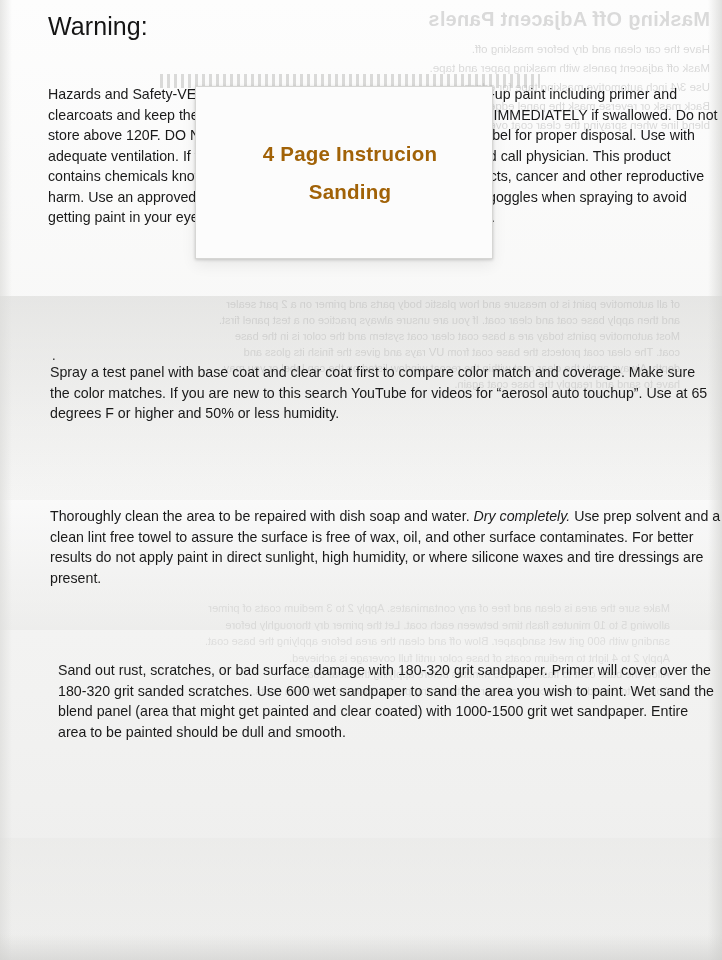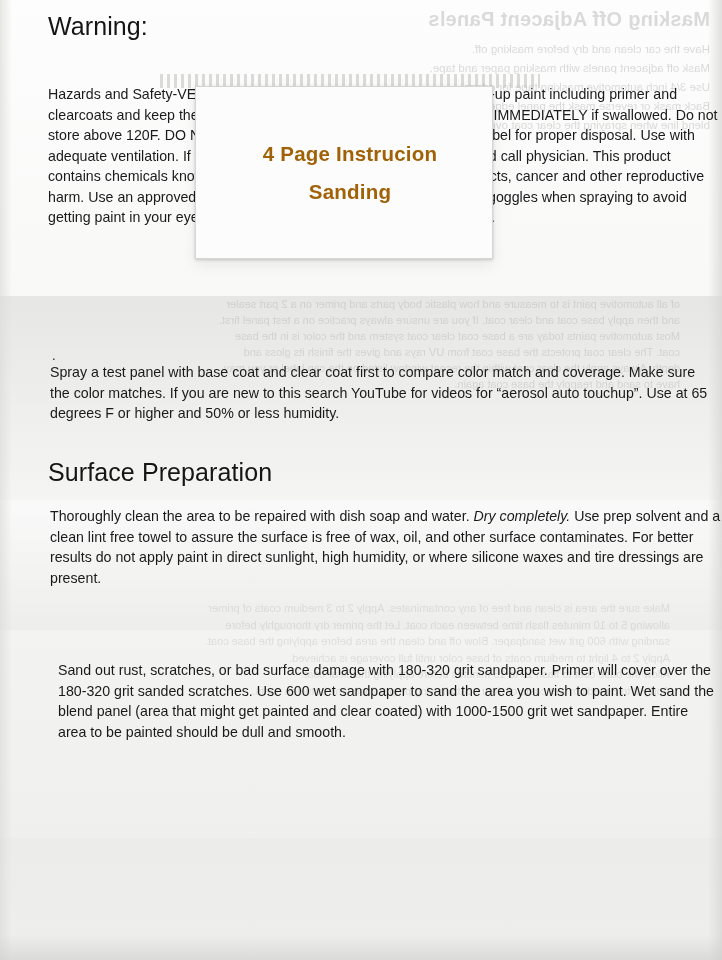--- a/index.html
+++ b/index.html
@@ -210,21 +210,20 @@
 
     <h1 class="section blk" id="warning-title">Warning:</h1>
 
     <p class="body blk" id="warning-body">Hazards and Safety-VERY IMPORTANT. Be careful with aerosol touch-up paint including primer and clearcoats and keep them out of the reach of children. Call a physician IMMEDIATELY if swallowed. Do not store above 120F. DO NOT STORE IN CAR and avoid freezing. See label for proper disposal. Use with adequate ventilation. If you feel dizzy stop product use immediately and call physician. This product contains chemicals known to the State of California to cause birth defects, cancer and other reproductive harm. Use an approved automotive paint respirator and WEAR safety goggles when spraying to avoid getting paint in your eyes. This includes the primer, paint and clearcoat.</p>
 
 
     <div class="blk" id="before-dot">.</div>
 
     <p class="body blk" id="before-body">Spray a test panel with base coat and clear coat first to compare color match and coverage. Make sure the color matches.  If you are new to this search YouTube for videos for “aerosol auto touchup”.  Use at 65 degrees F or higher and 50% or less humidity.</p>
 
-    <h1 class="section blk" id="surface-title">Surface Preparation</h1>
 
     <p class="body blk" id="surface-body"><span>Thoroughly clean the area to be repaired with dish soap and water.  </span><em class="ital">Dry completely.</em><span> Use prep solvent and a clean lint free towel to assure the surface is free of wax, oil, and other surface contaminates. For better results do not apply paint in direct sunlight, high humidity, or where silicone waxes and tire dressings are present.</span></p>
 
 
     <p class="body blk" id="sanding-body">Sand out rust, scratches, or bad surface damage with 180-320 grit sandpaper. Primer will cover over the 180-320 grit sanded scratches. Use 600 wet sandpaper to sand the area you wish to paint. Wet sand the blend panel (area that might get painted and clear coated) with 1000-1500 grit wet sandpaper. Entire area to be painted should be dull and smooth.</p>
 
 
   </div>
 
   <div id="tear"></div>

